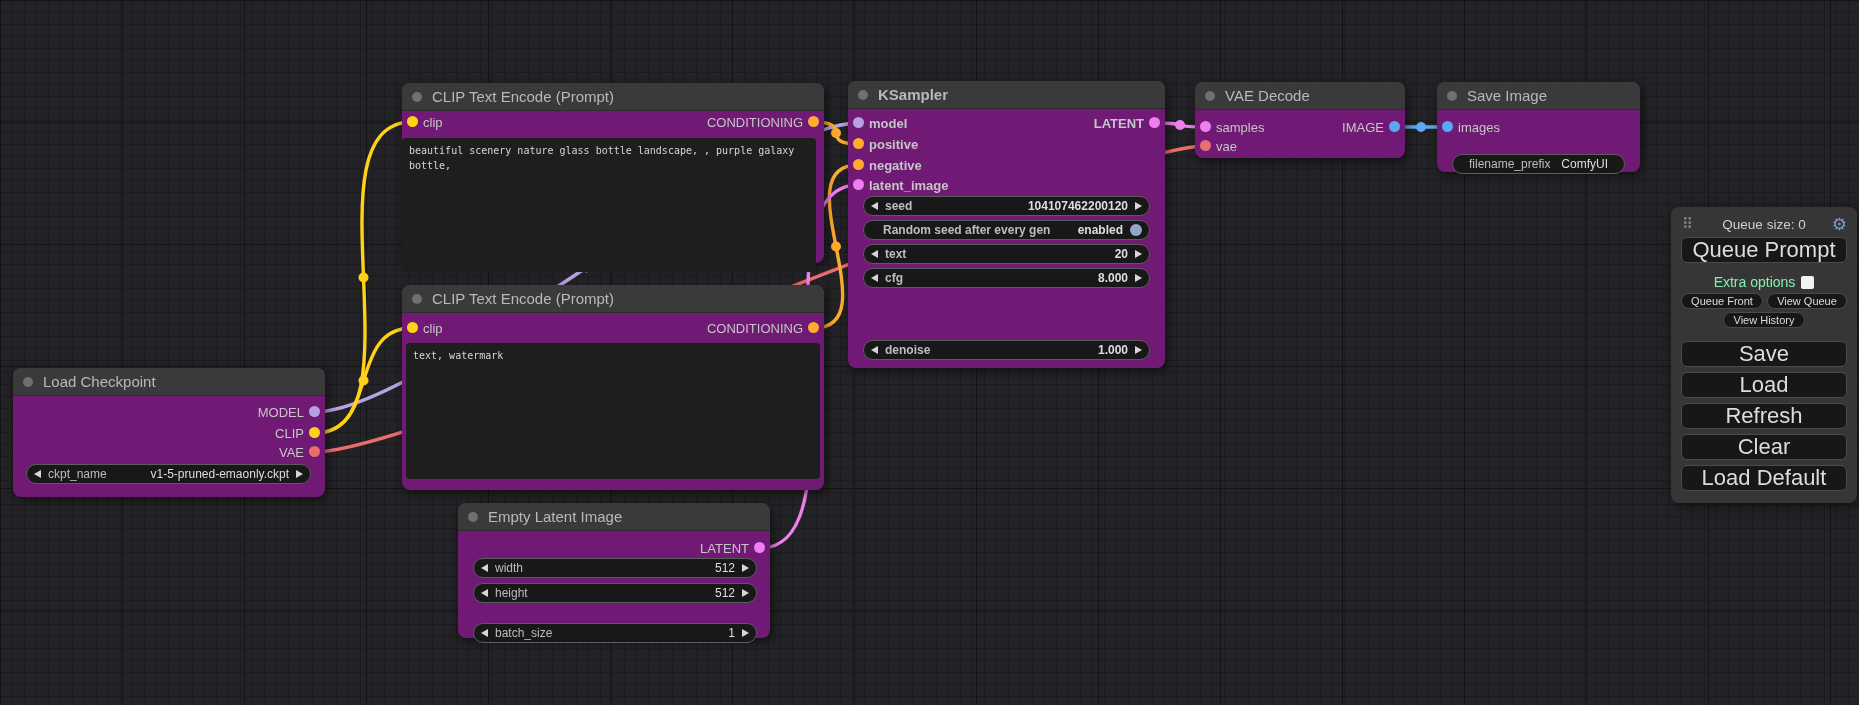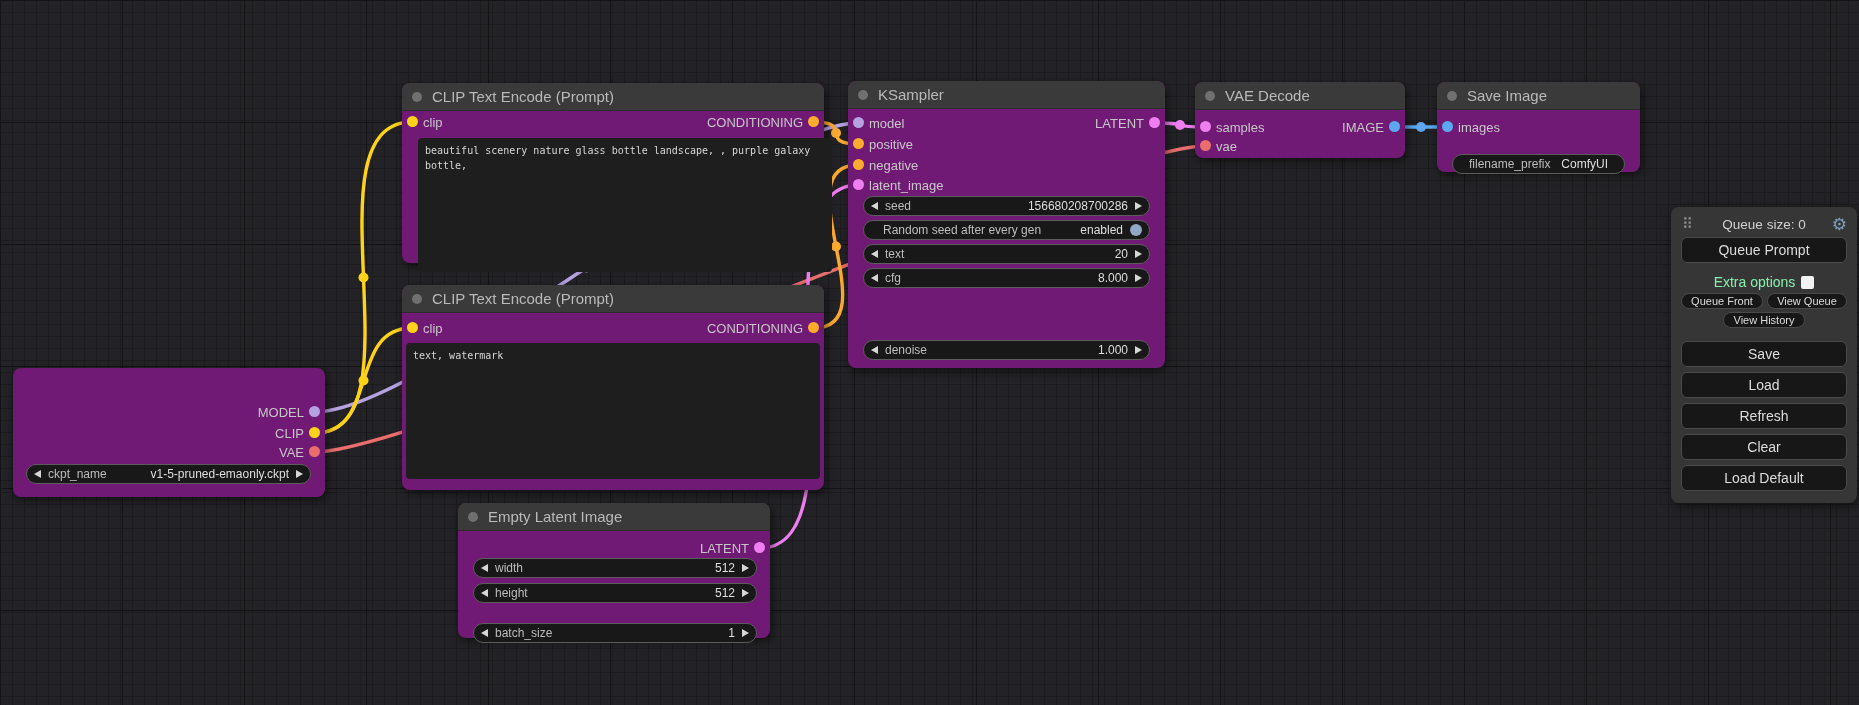--- a/index.html
+++ b/index.html
@@ -54,21 +54,21 @@
     position:absolute;left:1671px;top:207px;width:186px;height:296px;z-index:2;
     background:#363636;border-radius:8px;box-shadow:2px 3px 12px rgba(0,0,0,.5);
   }
   .qp-header{position:absolute;left:0;top:8px;right:0;height:20px;}
   .qp-drag{position:absolute;left:11px;top:0px;color:#8f8f8f;font-size:15px;line-height:18px;cursor:grab;}
   .qp-size{position:absolute;left:0;right:0;text-align:center;color:#d0d0d0;font-size:13.5px;line-height:20px;}
   .qp-gear{position:absolute;right:10px;top:0px;color:#7d9cbd;font-size:17px;line-height:19px;cursor:pointer;}
   .qp-btn{
     position:absolute;left:10px;width:166px;height:26px;box-sizing:border-box;
     background:#171717;border:1px solid #4a4a4a;border-radius:6px;color:#dcdcdc;
-    font-family:"Liberation Sans",sans-serif;font-size:14px;line-height:22px;text-align:center;cursor:pointer;padding:0;
+    font-family:"Liberation Sans",sans-serif;font-size:22px;line-height:22px;text-align:center;cursor:pointer;padding:0;
   }
   .qp-btn.sm{width:auto;height:16px;border-radius:8px;font-size:11px;line-height:13px;padding:0 9px;}
   .qp-extra{position:absolute;left:0;right:0;top:67px;height:16px;text-align:center;color:#86efac;font-size:14px;line-height:16px;}
   .qp-check{display:inline-block;vertical-align:-2px;width:13px;height:13px;background:#f2f2f2;border-radius:2px;margin-left:6px;cursor:pointer;}
 </style>
 </head>
 <body>
 
 <svg id="wires" width="1859" height="705">
     <path d="M 315 412 C 425 412, 748 123, 858 123" stroke="#b5a2e0" stroke-width="3.4" fill="none" stroke-linecap="round"></path>
@@ -86,20 +86,24 @@
     <path d="M 760 548 C 870 548, 748 185, 858 185" stroke="#ef7ff0" stroke-width="3.4" fill="none" stroke-linecap="round"></path>
     <circle cx="809" cy="366.5" r="5" fill="#ef7ff0"></circle>
     <path d="M 1155 123 C 1195 123, 1165 127, 1205 127" stroke="#ef7ff0" stroke-width="3.4" fill="none" stroke-linecap="round"></path>
     <circle cx="1180" cy="125" r="5" fill="#ef7ff0"></circle>
     <path d="M 1395 127 C 1435 127, 1407 127, 1447 127" stroke="#5ba8f0" stroke-width="3.4" fill="none" stroke-linecap="round"></path>
     <circle cx="1421" cy="127" r="5" fill="#5ba8f0"></circle>
   </svg>
 
 <div id="graph">
     <div class="node" style="left: 13px; top: 368px; width: 312px; height: 129px;">
+      <div class="node-title">
+        <span class="title-dot"></span>
+        <span>Load Checkpoint</span>
+      </div>
       <div class="slot out" style="top: 35px;">
         <span>MODEL</span>
         <span class="dot" style="background: rgb(181, 162, 224);"></span>
       </div>
       <div class="slot out" style="top: 56px;">
         <span>CLIP</span>
         <span class="dot" style="background: rgb(255, 210, 26);"></span>
       </div>
       <div class="slot out" style="top: 75px;">
         <span>VAE</span>
@@ -118,21 +122,21 @@
         <span>CLIP Text Encode (Prompt)</span>
       </div>
       <div class="slot in" style="top: 30px;">
         <span class="dot" style="background: rgb(255, 210, 26);"></span>
         <span>clip</span>
       </div>
       <div class="slot out" style="top: 30px;">
         <span>CONDITIONING</span>
         <span class="dot" style="background: rgb(255, 171, 48);"></span>
       </div>
-      <div class="ta" style="left: 16px; top: 55px; width: 414px; height: 134px;">beautiful scenery nature glass bottle landscape, , purple galaxy bottle,</div>
+      <div class="ta" style="left: 0; top: 55px; width: 414px; height: 134px;">beautiful scenery nature glass bottle landscape, , purple galaxy bottle,</div>
     </div>
     <div class="node" style="left: 402px; top: 285px; width: 422px; height: 205px;">
       <div class="node-title">
         <span class="title-dot"></span>
         <span>CLIP Text Encode (Prompt)</span>
       </div>
       <div class="slot in" style="top: 34px;">
         <span class="dot" style="background: rgb(255, 210, 26);"></span>
         <span>clip</span>
       </div>
@@ -163,21 +167,21 @@
         <span class="val">512</span>
         <span class="arr-r"></span>
       </div>
       <div class="widget combo" style="left: 15px; top: 104px; width: 284px; margin-top: 16px;">
         <span class="arr-l"></span>
         <span class="lbl">batch_size</span>
         <span class="val">1</span>
         <span class="arr-r"></span>
       </div>
     </div>
-    <div class="node" style="left: 848px; top: 81px; width: 317px; height: 287px;">
+    <div class="node" style="left: 848px; top: 81px; width: 317px; height: 287px; font-weight: bold;">
       <div class="node-title">
         <span class="title-dot"></span>
         <span>KSampler</span>
       </div>
       <div class="slot in" style="top: 33px;">
         <span class="dot" style="background: rgb(181, 162, 224);"></span>
         <span>model</span>
       </div>
       <div class="slot in" style="top: 54px;">
         <span class="dot" style="background: rgb(255, 171, 48);"></span>
@@ -191,21 +195,21 @@
         <span class="dot" style="background: rgb(239, 127, 240);"></span>
         <span>latent_image</span>
       </div>
       <div class="slot out" style="top: 33px;">
         <span>LATENT</span>
         <span class="dot" style="background: rgb(239, 127, 240);"></span>
       </div>
       <div class="widget combo" style="left: 15px; top: 115px; width: 287px;">
         <span class="arr-l"></span>
         <span class="lbl">seed</span>
-        <span class="val">156680208700286</span>
+        <span class="val">104107462200120</span>
         <span class="arr-r"></span>
       </div>
       <div class="widget toggle" style="left: 15px; top: 139px; width: 287px;">
         <span class="lbl">Random seed after every gen</span>
         <span class="val">enabled</span>
         <span class="toggle-dot" style="background: rgb(144, 167, 195);"></span>
       </div>
       <div class="widget combo" style="left: 15px; top: 163px; width: 287px;">
         <span class="arr-l"></span>
         <span class="lbl">text</span>

